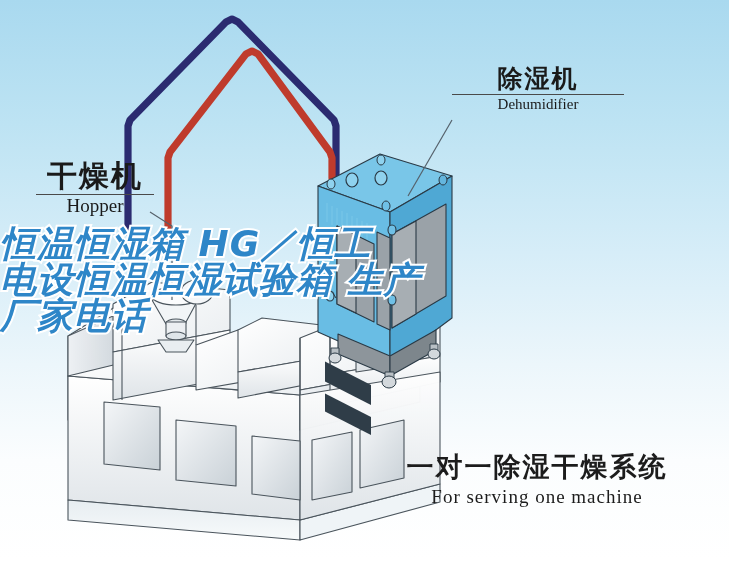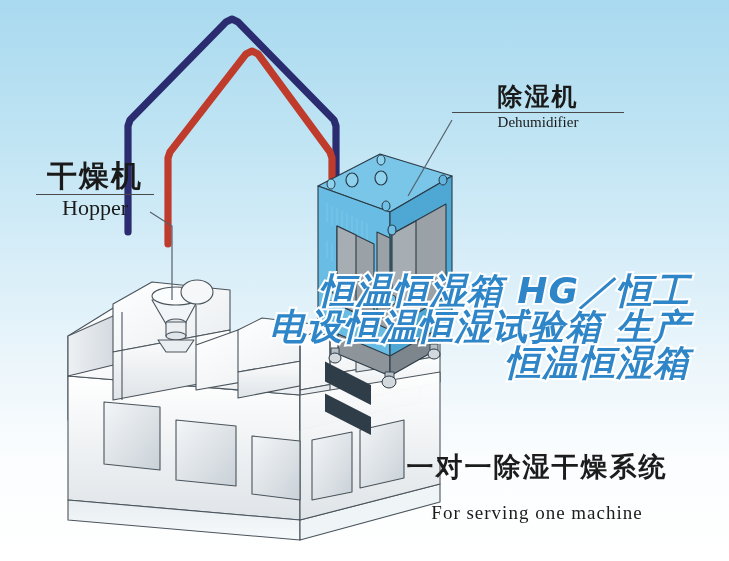--- a/index.html
+++ b/index.html
@@ -14,39 +14,39 @@
   }
   #art{position:absolute;left:0;top:0;width:729px;height:561px;}
 
   
   .label{position:absolute;text-align:center;color:#1a1a1a;user-select:none;}
   .label .cn{font-family:"DejaVu Sans","Liberation Sans",sans-serif;font-weight:700;letter-spacing:2px;line-height:1.05;}
   .label .en{font-family:"Liberation Serif","DejaVu Serif",serif;line-height:1.1;}
   .label .rule{height:1px;background:#4a4a4a;margin:2px 0 1px 0;}
 
   #label-dehumidifier{left:452px;top:66px;width:172px;}
-  #label-dehumidifier .cn{font-size:25px;margin-top:18px;}
+  #label-dehumidifier .cn{font-size:25px;}
   #label-dehumidifier .en{font-size:15px;}
 
   #label-hopper{left:36px;top:160px;width:118px;}
   #label-hopper .cn{font-size:30px;}
-  #label-hopper .en{font-size:22px;}
+  #label-hopper .en{font-size:19px;}
 
   
   #caption{position:absolute;left:381px;top:452px;width:312px;text-align:center;color:#1c1c1c;user-select:none;}
   #caption .cn{font-family:"DejaVu Sans","Liberation Sans",sans-serif;font-weight:700;font-size:27px;letter-spacing:2px;line-height:1.12;}
-  #caption .en{font-family:"Liberation Serif","DejaVu Serif",serif;font-size:19px;letter-spacing:1px;margin-top:20px;}
+  #caption .en{font-family:"Liberation Serif","DejaVu Serif",serif;font-size:19px;letter-spacing:1px;margin-top:4px;}
 
   
   #watermark{
-    position:absolute;left:0;top:226px;width:690px;text-align:right;
+    position:absolute;left:0;top:226px;width:690px;text-align:left;
     font-family:"DejaVu Sans","Liberation Sans",sans-serif;
     font-weight:700;font-style:italic;font-size:36px;line-height:36px;
     letter-spacing:1px;color:#2e86c8;user-select:none;
-    -webkit-text-stroke:4px #ffffff;paint-order:stroke fill;margin-top:47px;
+    -webkit-text-stroke:4px #ffffff;paint-order:stroke fill;
   }
   #watermark .wline{display:block;}
 </style>
 </head>
 <body>
 
 <div id="stage">
 
   <svg id="art" viewBox="0 0 729 561">
     <defs>
@@ -220,16 +220,16 @@
   </div>
 
   <div id="caption">
     <div class="cn">一对一除湿干燥系统</div>
     <div class="en">For serving one machine</div>
   </div>
 
   <div id="watermark">
     <span class="wline">恒温恒湿箱 HG／恒工</span>
     <span class="wline">电设恒温恒湿试验箱 生产</span>
-    <span class="wline">恒温恒湿箱</span>
+    <span class="wline">厂家电话</span>
   </div>
 
 </div>
 
 </body></html>

